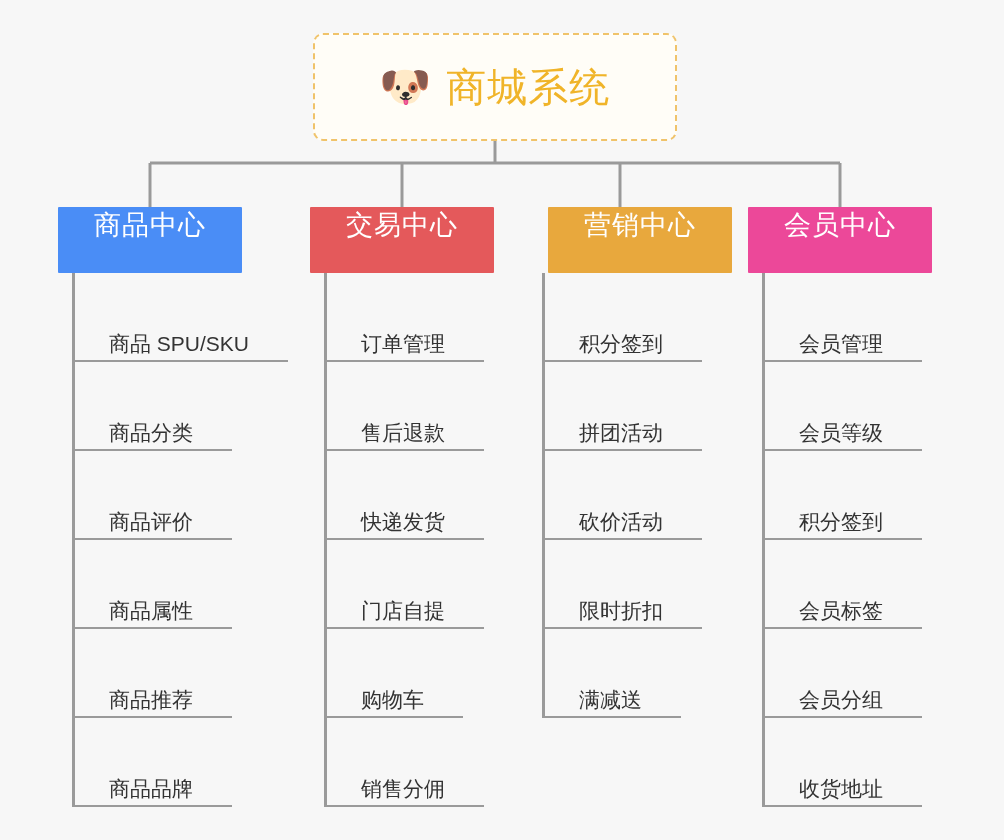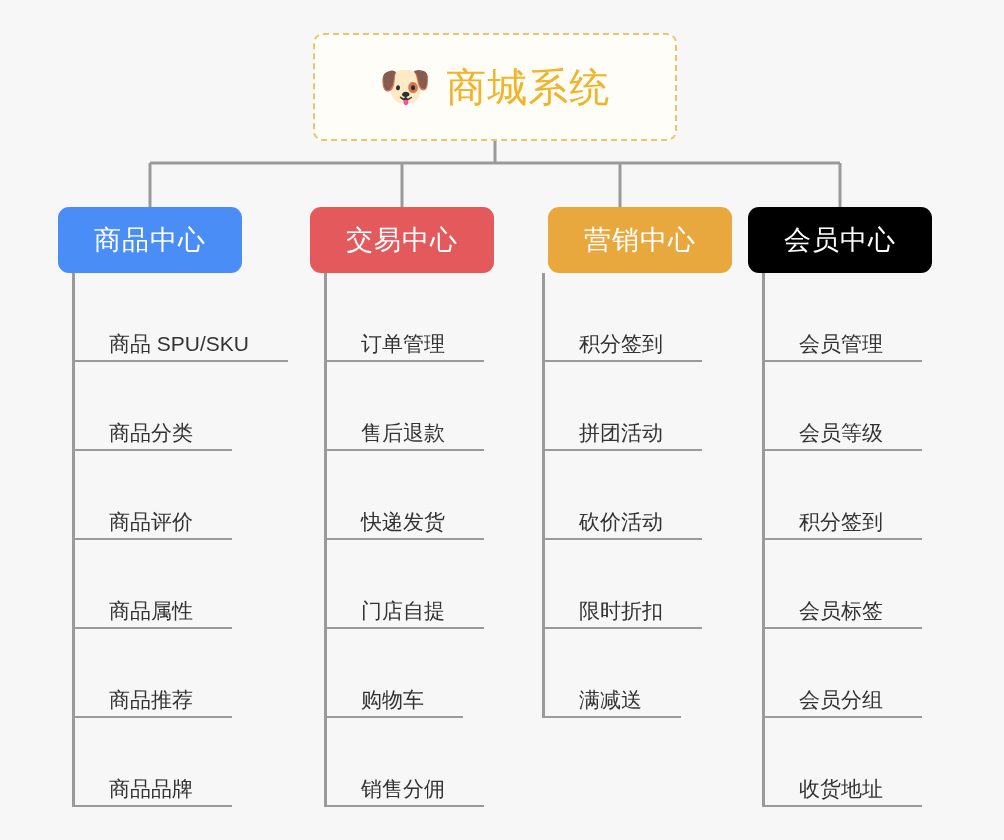--- a/index.html
+++ b/index.html
@@ -64,23 +64,23 @@
 
   
   .branch {
     position: absolute;
     top: 207px;
   }
   .branch-header {
     box-sizing: border-box;
     width: 184px;
     height: 66px;
-    border-radius: 11px;
+    border-radius: 1px;
     display: flex;
-    align-items: center;
+    align-items: flex-start;
     justify-content: center;
     color: #ffffff;
     font-size: 27px;
     letter-spacing: 1px;
     white-space: nowrap;
   }
 
   .leaf-list {
     position: relative;
     margin: 0;
@@ -219,21 +219,21 @@
             <span class="leaf-label">限时折扣</span>
             <span class="leaf-rule" style="width: 160px;"></span>
           </li>
           <li class="leaf-item">
             <span class="leaf-label">满减送</span>
             <span class="leaf-rule" style="width: 139px;"></span>
           </li>
         </ul>
       </div>
       <div class="branch" style="left: 748px;">
-        <div class="branch-header" style="background: #000000; font-family: Liberation Serif, serif;">
+        <div class="branch-header" style="background: #ec4899; font-family: Liberation Serif, serif;">
           <span>会员中心</span>
         </div>
         <ul class="leaf-list">
           <li class="leaf-item">
             <span class="leaf-label">会员管理</span>
             <span class="leaf-rule" style="width: 160px;"></span>
           </li>
           <li class="leaf-item">
             <span class="leaf-label">会员等级</span>
             <span class="leaf-rule" style="width: 160px;"></span>

